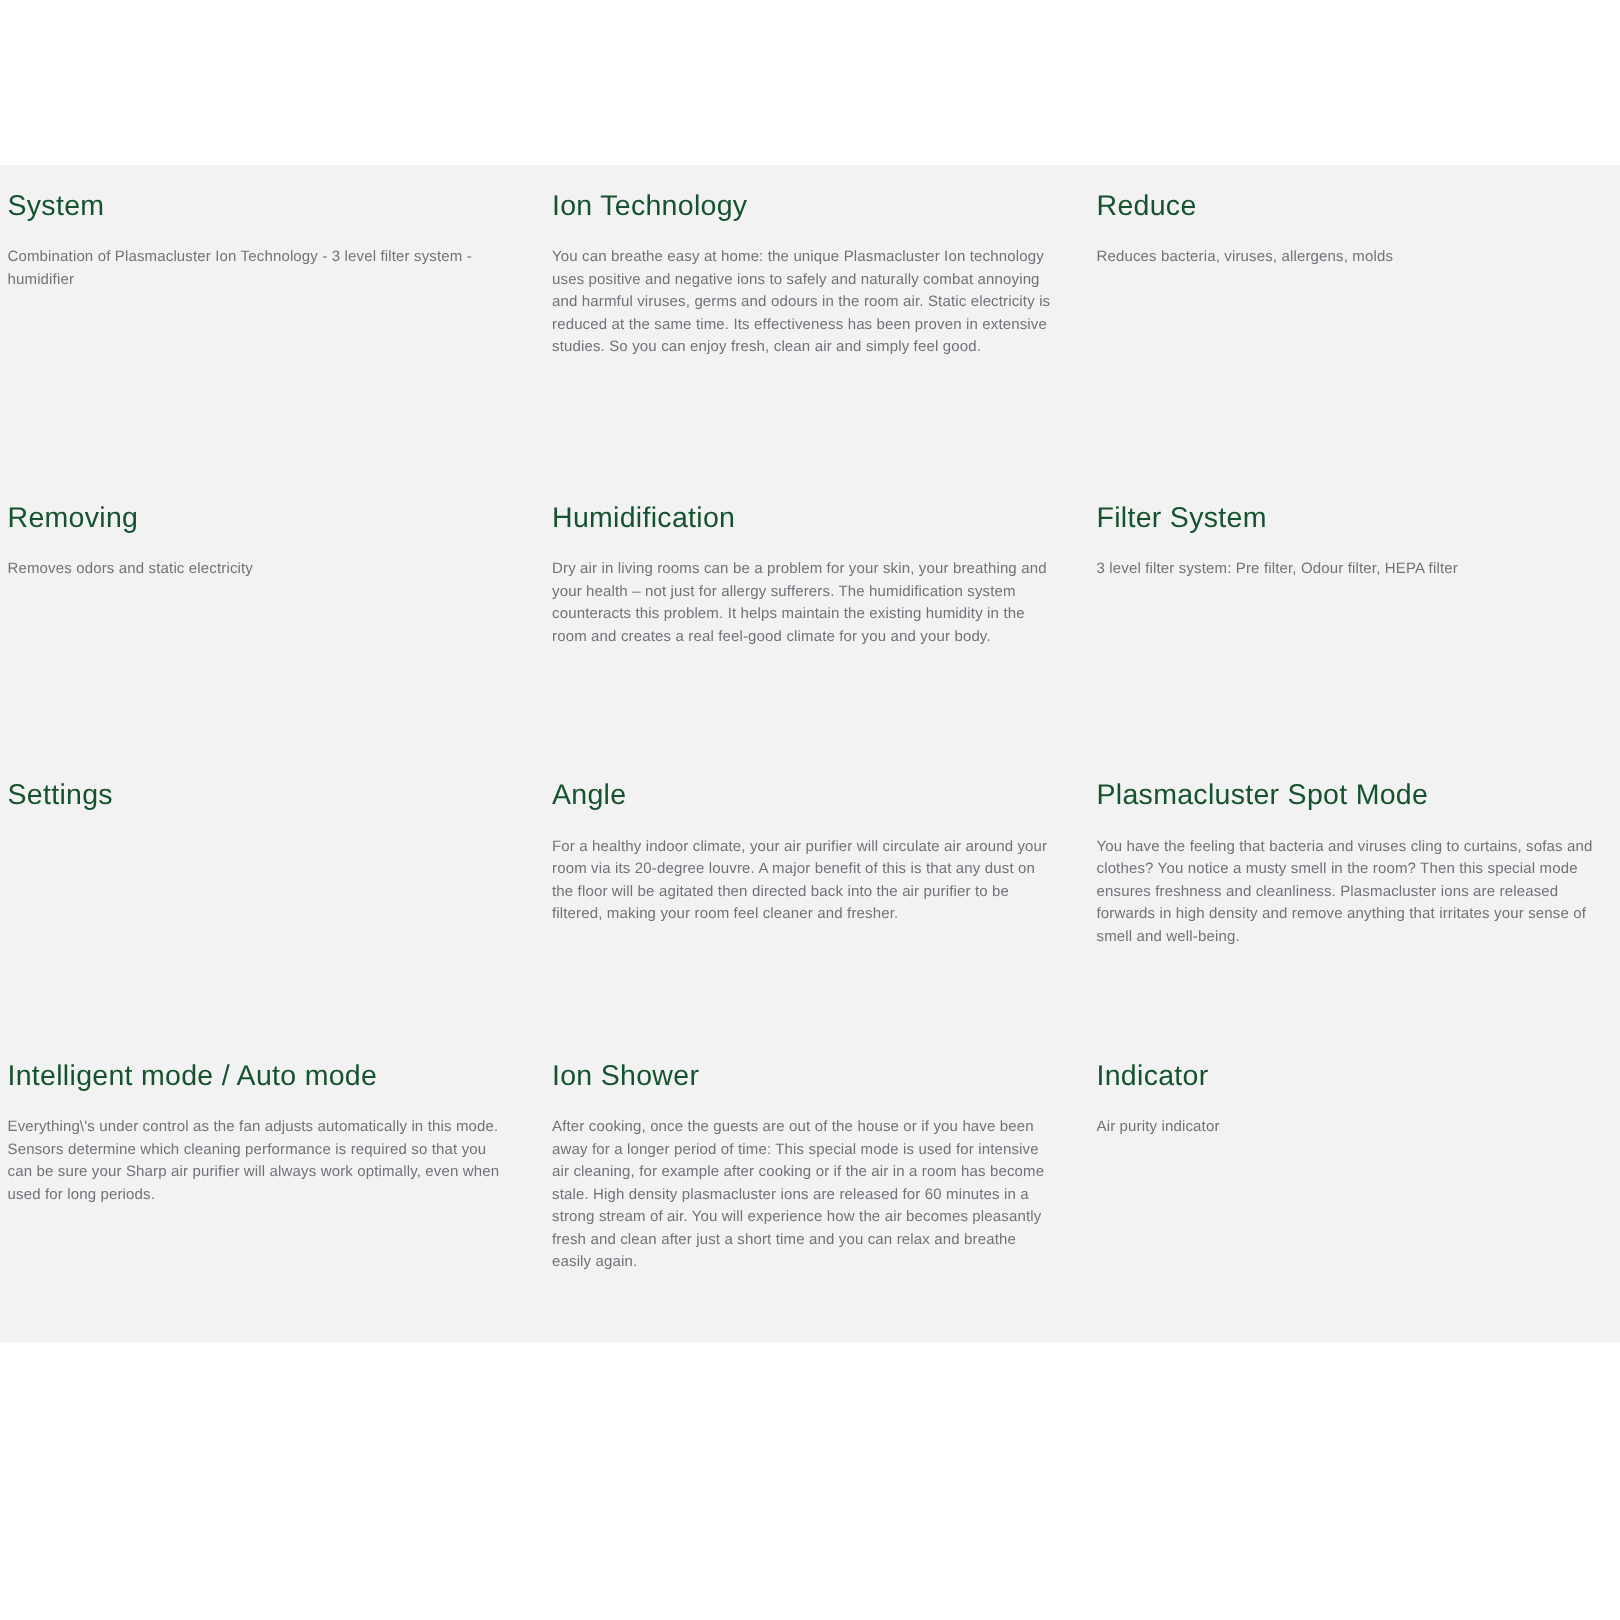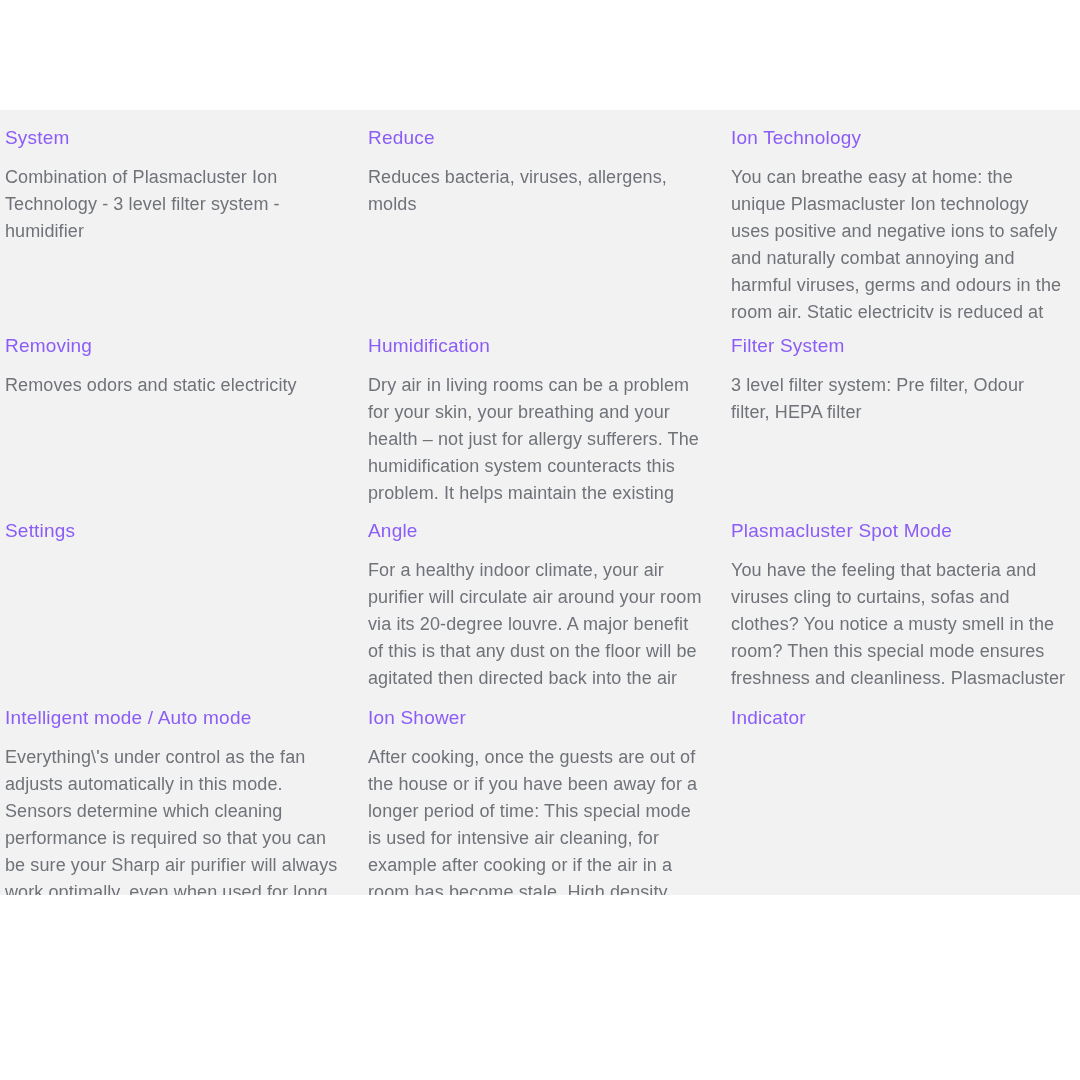--- a/index.html
+++ b/index.html
@@ -25,27 +25,27 @@
     column-gap: 28px;
     padding: 0 14px 0 5px;
   }
   .cell {
     padding-top: 17px;
     overflow: hidden;
   }
   .feature-title {
     font-size: 19px;
     font-weight: 400;
-    color: #8b5cf6;
+    color: #14532d;
     letter-spacing: 0.2px;
     line-height: 1.2;
     margin-bottom: 14px;
   }
   .feature-body {
-    font-size: 18px;
+    font-size: 10px;
     font-weight: 400;
     color: #6f7378;
     line-height: 1.5;
     max-width: 338px;
     letter-spacing: 0.1px;
   }
 </style>
 </head>
 <body>
 
@@ -53,27 +53,27 @@
   <div class="spacer-top"></div>
 
   <section class="features">
 
     <div class="cell">
       <h2 class="feature-title">System</h2>
       <p class="feature-body">Combination of Plasmacluster Ion Technology - 3 level filter system - humidifier</p>
     </div>
 
     <div class="cell">
-      <h2 class="feature-title">Reduce</h2>
-      <p class="feature-body">Reduces bacteria, viruses, allergens, molds</p>
+      <h2 class="feature-title">Ion Technology</h2>
+      <p class="feature-body">You can breathe easy at home: the unique Plasmacluster Ion technology uses positive and negative ions to safely and naturally combat annoying and harmful viruses, germs and odours in the room air. Static electricity is reduced at the same time. Its effectiveness has been proven in extensive studies. So you can enjoy fresh, clean air and simply feel good.</p>
     </div>
 
     <div class="cell">
-      <h2 class="feature-title">Ion Technology</h2>
-      <p class="feature-body">You can breathe easy at home: the unique Plasmacluster Ion technology uses positive and negative ions to safely and naturally combat annoying and harmful viruses, germs and odours in the room air. Static electricity is reduced at the same time. Its effectiveness has been proven in extensive studies. So you can enjoy fresh, clean air and simply feel good.</p>
+      <h2 class="feature-title">Reduce</h2>
+      <p class="feature-body">Reduces bacteria, viruses, allergens, molds</p>
     </div>
 
     <div class="cell">
       <h2 class="feature-title">Removing</h2>
       <p class="feature-body">Removes odors and static electricity</p>
     </div>
 
     <div class="cell">
       <h2 class="feature-title">Humidification</h2>
       <p class="feature-body">Dry air in living rooms can be a problem for your skin, your breathing and your health – not just for allergy sufferers. The humidification system counteracts this problem. It helps maintain the existing humidity in the room and creates a real feel-good climate for you and your body.</p>
@@ -103,16 +103,17 @@
       <p class="feature-body">Everything\'s under control as the fan adjusts automatically in this mode. Sensors determine which cleaning performance is required so that you can be sure your Sharp air purifier will always work optimally, even when used for long periods.</p>
     </div>
 
     <div class="cell">
       <h2 class="feature-title">Ion Shower</h2>
       <p class="feature-body">After cooking, once the guests are out of the house or if you have been away for a longer period of time: This special mode is used for intensive air cleaning, for example after cooking or if the air in a room has become stale. High density plasmacluster ions are released for 60 minutes in a strong stream of air. You will experience how the air becomes pleasantly fresh and clean after just a short time and you can relax and breathe easily again.</p>
     </div>
 
     <div class="cell">
       <h2 class="feature-title">Indicator</h2>
+      <p class="feature-body">Air purity indicator</p>
     </div>
 
   </section>
 </div>
 
 </body></html>

